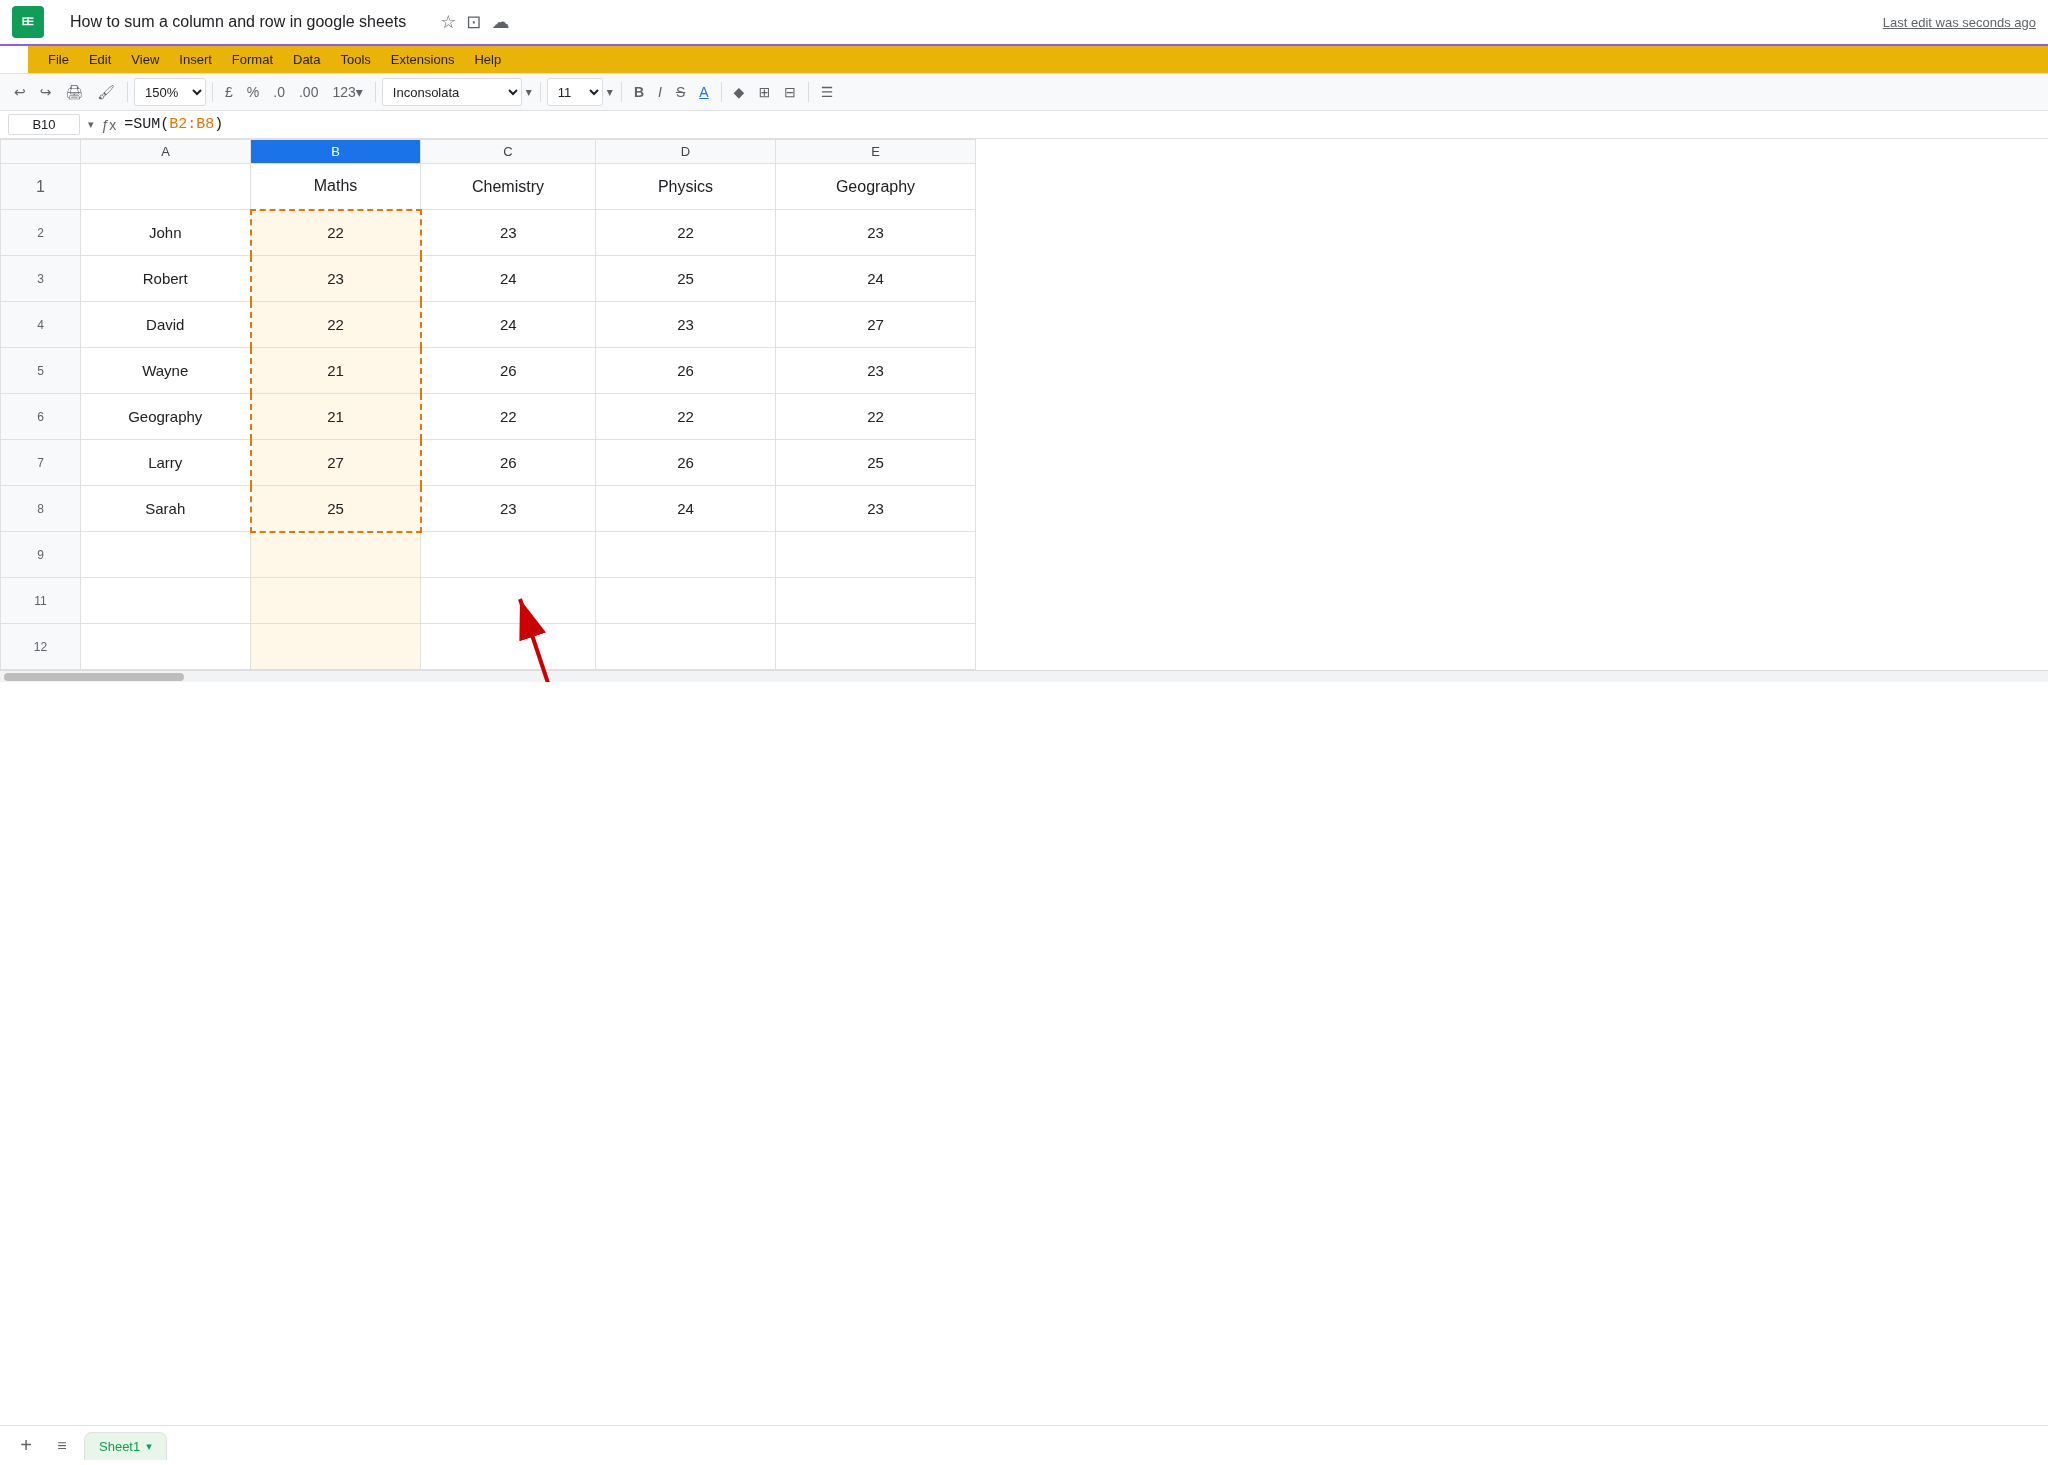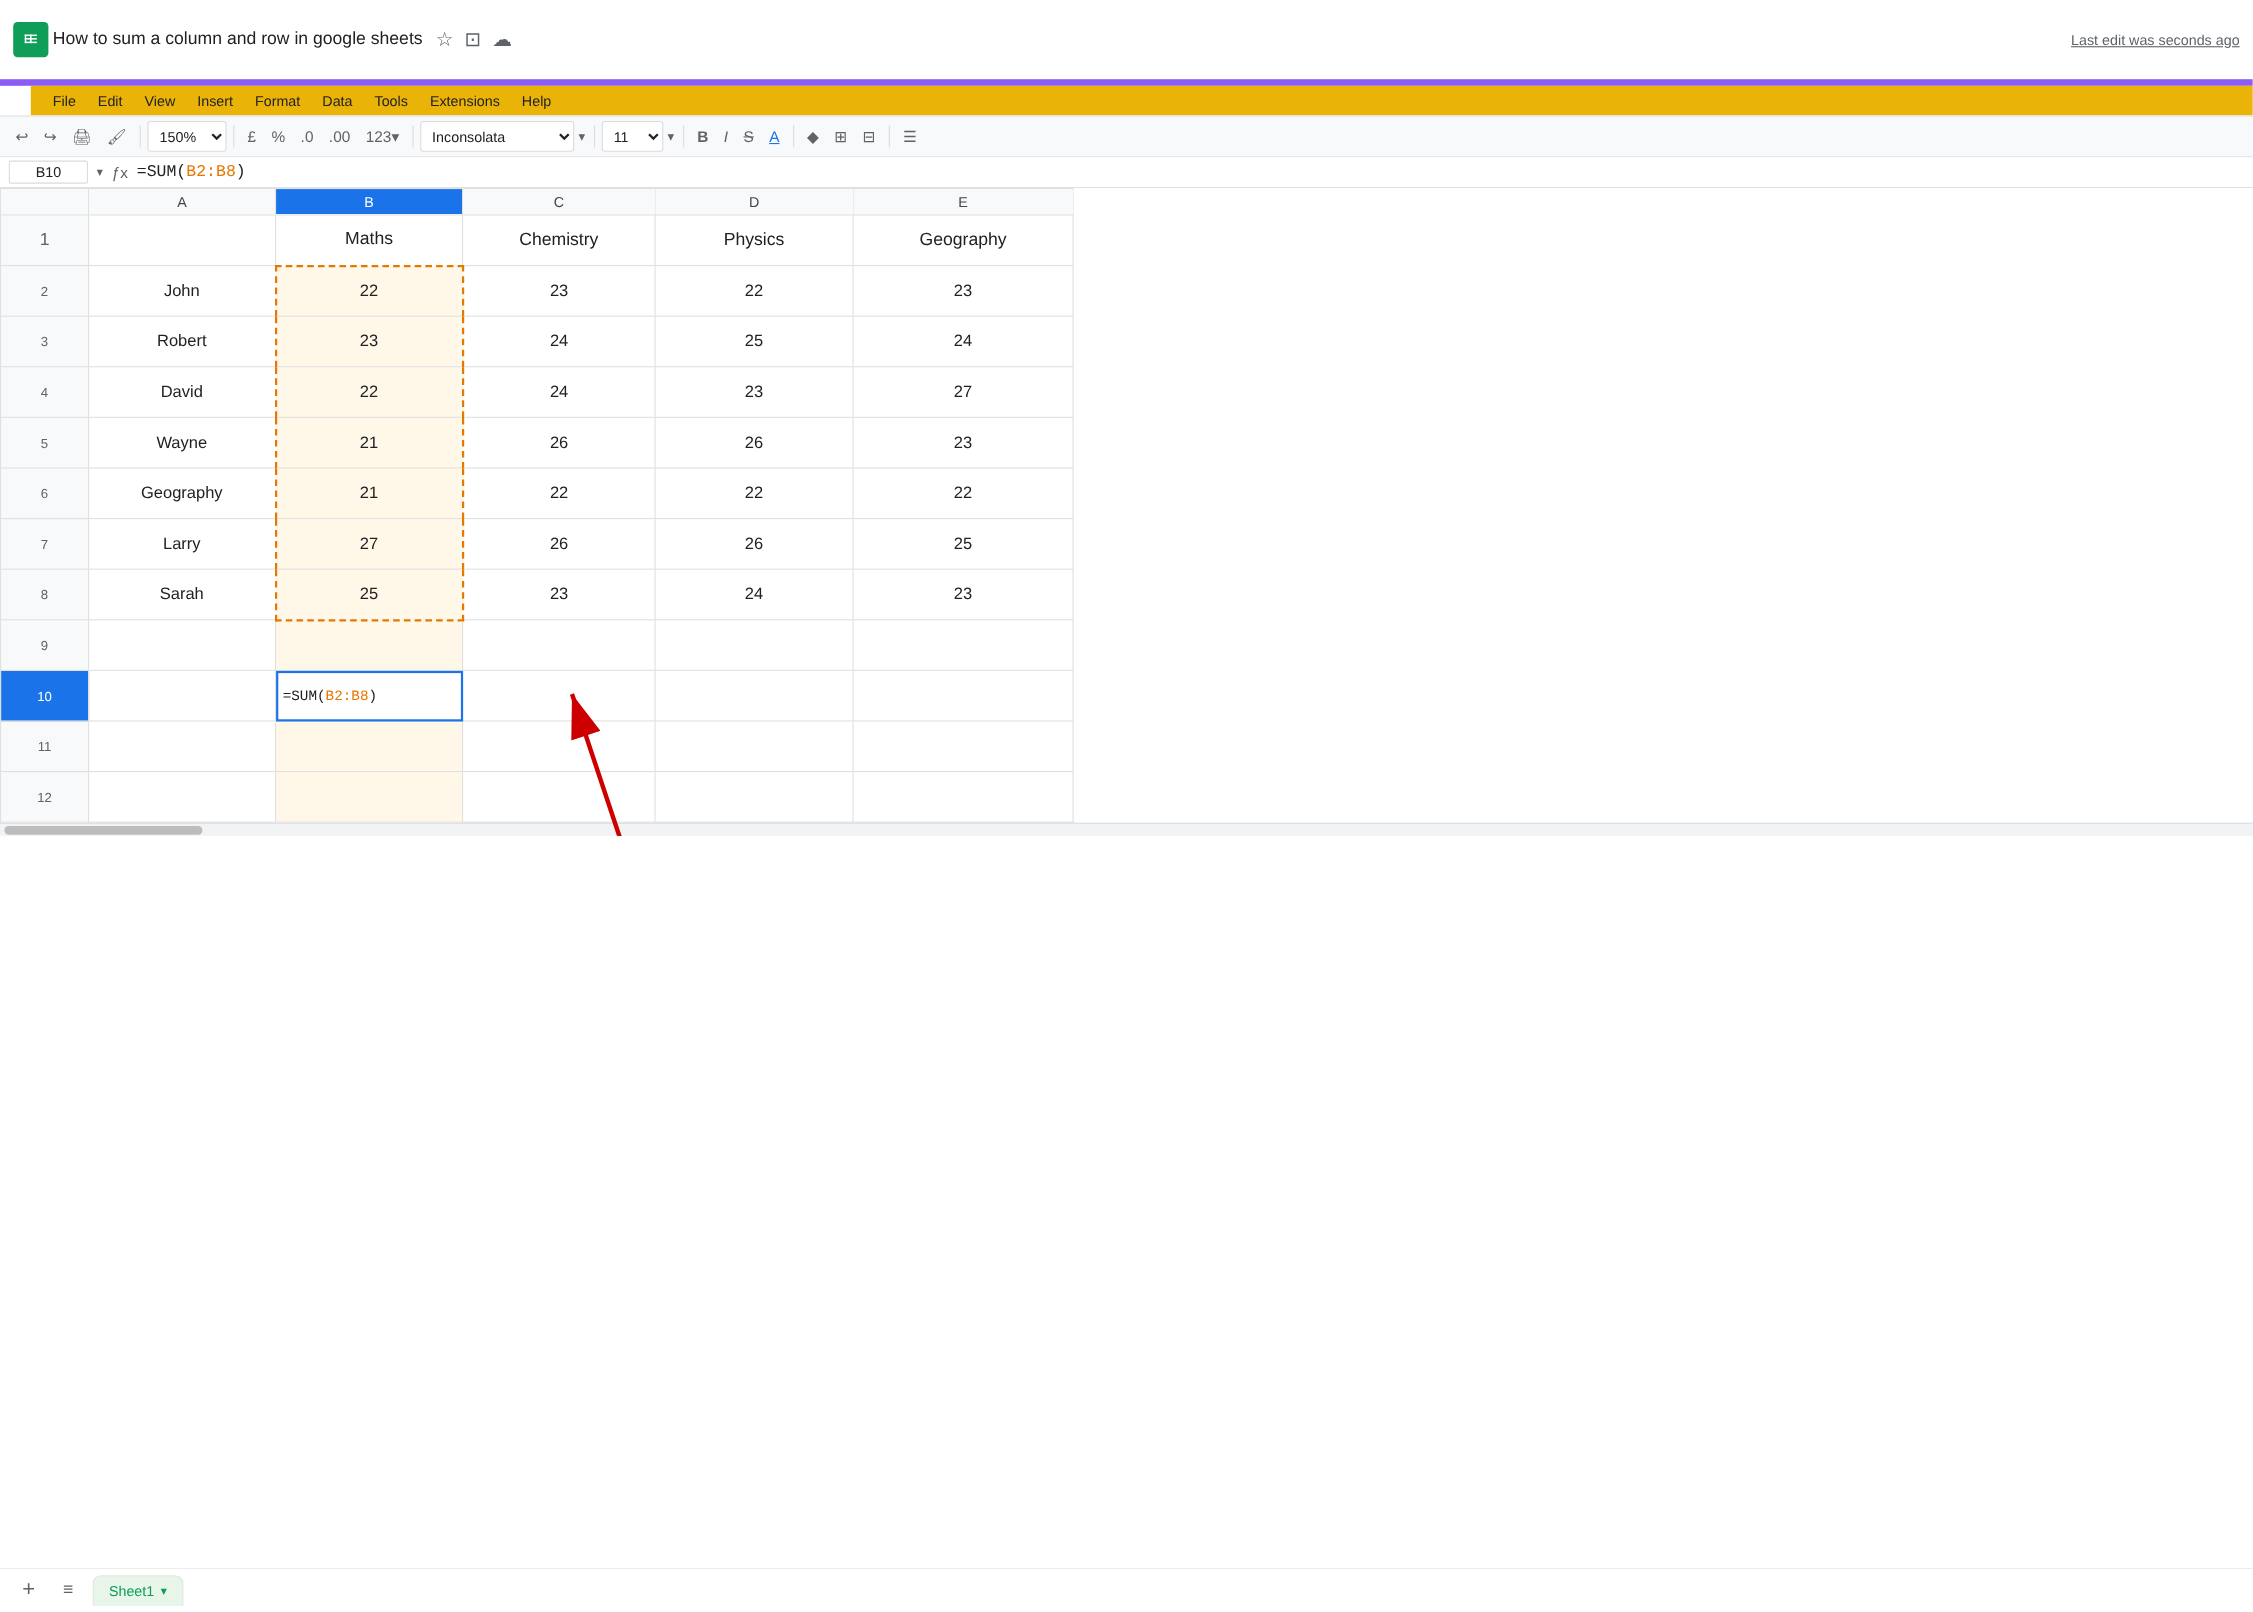--- a/index.html
+++ b/index.html
@@ -2,24 +2,24 @@
 <html><head>
   <meta charset="utf-8">
   <style>
     * { box-sizing: border-box; margin: 0; padding: 0; }
     body { font-family: Arial, sans-serif; background: #fff; font-size: 13px; overflow: hidden; }
 
     
     .title-bar {
       display: flex;
       align-items: center;
-      padding: 20px 12px;
-      background: #fff;
-      border-bottom: 6px solid #8b5cf6;
-      gap: 4px;
+      padding: 6px 12px;
+      background: #fff;
+      border-bottom: 2px solid #8b5cf6;
+      gap: 26px;
     }
     .app-icon {
       width: 32px; height: 32px;
       background: #0f9d58;
       border-radius: 4px;
       display: flex; align-items: center; justify-content: center;
     }
     .app-icon svg { width: 22px; height: 22px; }
     .title-text {
       font-size: 16px;
@@ -415,28 +415,20 @@
           </tr>
           <tr>
             <td class="row-num" style="height: 46px;">9</td>
             <td class="data-cell name-col" style="height: 46px;"></td>
             <td class="data-cell b-highlight" style="height: 46px;"></td>
             <td class="data-cell" style="height: 46px;"></td>
             <td class="data-cell" style="height: 46px;"></td>
             <td class="data-cell" style="height: 46px;"></td>
           </tr>
           <tr>
-            <td class="row-num selected-row" style="height: 46px;">10</td>
-            <td class="data-cell name-col" style="height: 46px;"></td>
-            <td class="data-cell selected-cell formula-cell-display" style="background: rgb(255, 255, 255); height: 46px;">=SUM(<span style="color:#e67700;">B2:B8</span>)</td>
-            <td class="data-cell" style="height: 46px;"></td>
-            <td class="data-cell" style="height: 46px;"></td>
-            <td class="data-cell" style="height: 46px;"></td>
-          </tr>
-          <tr>
             <td class="row-num" style="height: 46px;">11</td>
             <td class="data-cell name-col" style="height: 46px;"></td>
             <td class="data-cell b-highlight" style="height: 46px;"></td>
             <td class="data-cell" style="height: 46px;"></td>
             <td class="data-cell" style="height: 46px;"></td>
             <td class="data-cell" style="height: 46px;"></td>
           </tr>
           <tr>
             <td class="row-num" style="height: 46px;">12</td>
             <td class="data-cell name-col" style="height: 46px;"></td>

